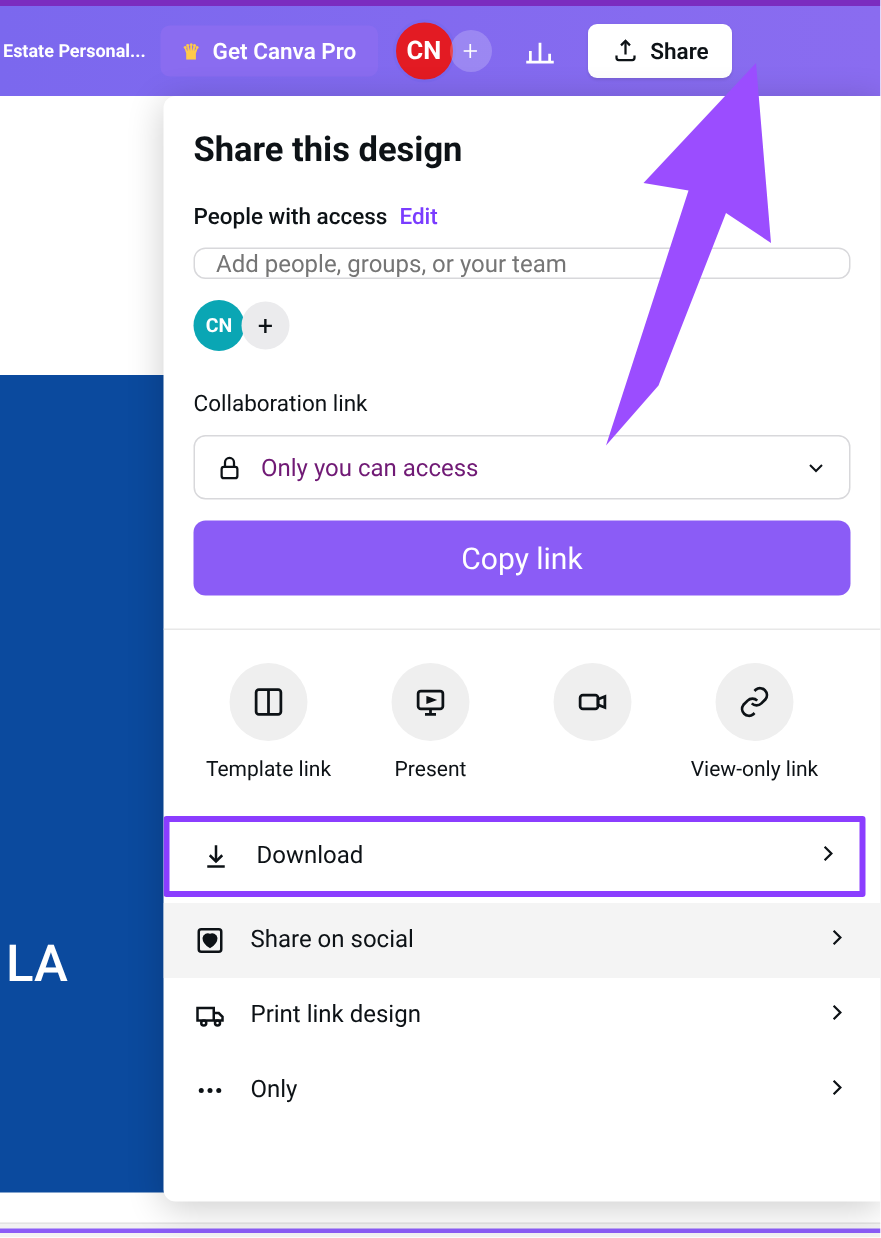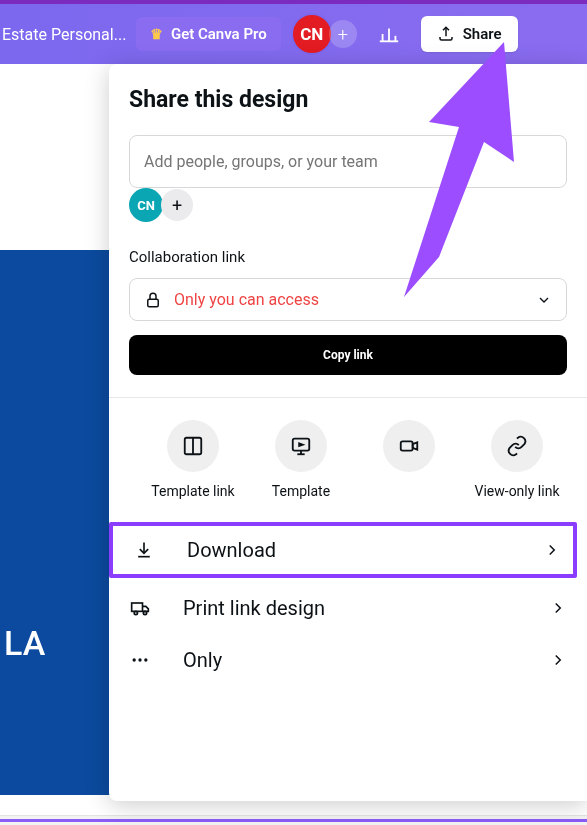--- a/index.html
+++ b/index.html
@@ -30,22 +30,22 @@
       right: 0;
       height: 60px;
       background: linear-gradient(to right, #7b68ee, #8a6cf0);
       display: flex;
       align-items: center;
       gap: 10px;
       padding: 0 8px 0 0;
     }
     .doc-tab {
       color: #fff;
-      font-size: 16px;
-      font-weight: 400;
+      font-size: 12px;
+      font-weight: 700;
       white-space: nowrap;
       overflow: hidden;
       text-overflow: ellipsis;
       max-width: 140px;
       padding-left: 2px;
     }
     .pro-pill {
       background: #8a6cf0;
       border-radius: 6px;
       padding: 8px 14px;
@@ -190,24 +190,24 @@
     }
     .edit-link {
       font-size: 15px;
       color: #7a3cff;
       font-weight: 500;
     }
     .people-input {
       width: 100%;
       border: 1px solid #d8d8db;
       border-radius: 8px;
-      padding: 16px 14px;
+      padding: 0 14px;
       font-size: 16px;
       color: #555;
-      margin-bottom: 0;
+      margin-bottom: 14px;
     }
     .avatar-row {
       display: flex;
       align-items: center;
       gap: 2px;
       margin-bottom: 26px;
     }
     .avatar-teal {
       width: 34px;
       height: 34px;
@@ -240,45 +240,45 @@
     }
     .access-select {
       width: 100%;
       border: 1px solid #d8d8db;
       border-radius: 8px;
       padding: 11px 14px;
       display: flex;
       align-items: center;
       gap: 12px;
       font-size: 16px;
-      color: #ef4444;
+      color: #701a75;
       margin-bottom: 14px;
     }
     .access-select .chev {
       margin-left: auto;
     }
     .copy-btn {
       width: 100%;
-      background: #000000;
+      background: #8b5cf6;
       color: #fff;
       border: none;
       border-radius: 8px;
       padding: 13px;
-      font-size: 12px;
-      font-weight: 700;
+      font-size: 20px;
+      font-weight: 400;
       margin-bottom: 22px;
     }
     .divider {
       height: 1px;
       background: #e8e8e8;
       margin: 0 -20px 22px -20px;
     }
     .action-grid {
       display: flex;
-      justify-content: flex-end;
+      justify-content: flex-start;
       gap: 8px;
       margin-bottom: 20px;
     }
     .action-item {
       display: flex;
       flex-direction: column;
       align-items: center;
       gap: 10px;
       width: 100px;
     }
@@ -295,24 +295,24 @@
       font-size: 14px;
       color: #0d1216;
       text-align: center;
       line-height: 1.4;
     }
     .menu-list {
       margin: 0 -20px;
     }
     .menu-item {
       display: flex;
-      align-items: center;
+      align-items: flex-start;
       padding: 14px 20px;
-      gap: 32px;
-      font-size: 20px;
+      gap: 16px;
+      font-size: 16px;
       color: #0d1216;
     }
     .menu-item .chev-r {
       margin-left: auto;
     }
     .menu-item.highlighted {
       border: 4px solid #8b3dff;
       border-radius: 2px;
       margin: 2px 10px 4px 0;
       padding: 12px 12px 12px 20px;
@@ -376,20 +376,24 @@
   </div>
   <div class="canvas-bottom">
     <div class="canvas-bar"></div>
   </div>
 </div>
 
 <div class="share-panel">
   <div class="panel-inner">
     <div class="panel-title">Share this design</div>
 
+    <div class="access-row">
+      <span class="access-label">People with access</span>
+      <span class="edit-link">Edit</span>
+    </div>
 
     <input class="people-input" placeholder="Add people, groups, or your team" style="">
 
     <div class="avatar-row">
       <div class="avatar-teal">CN</div>
       <div class="avatar-plus">+</div>
     </div>
 
     <div class="collab-label">Collaboration link</div>
 
@@ -420,21 +424,21 @@
       </div>
       <div class="action-item">
         <div class="action-circle">
           <svg width="22" height="22" viewBox="0 0 24 24" fill="none" stroke="#0d1216" stroke-width="2">
               <rect x="3" y="4" width="18" height="13" rx="2"></rect>
               <polygon points="10 9 14 10.5 10 12" fill="#0d1216"></polygon>
               <line x1="8" y1="21" x2="16" y2="21"></line>
               <line x1="12" y1="17" x2="12" y2="21"></line>
             </svg>
         </div>
-        <div class="action-label">Template</div>
+        <div class="action-label">Present</div>
       </div>
       <div class="action-item">
         <div class="action-circle">
           <svg width="22" height="22" viewBox="0 0 24 24" fill="none" stroke="#0d1216" stroke-width="2">
               <rect x="3" y="7" width="13" height="10" rx="2"></rect>
               <polygon points="16 10 21 8 21 16 16 14"></polygon>
             </svg>
         </div>
       </div>
       <div class="action-item">
@@ -455,20 +459,32 @@
               <path d="M12 3v12"></path>
               <polyline points="7 11 12 16 17 11"></polyline>
               <line x1="5" y1="20" x2="19" y2="20"></line>
             </svg>
         </span>
         <span>Download</span>
         <svg class="chev-r" width="18" height="18" viewBox="0 0 24 24" fill="none" stroke="#0d1216" stroke-width="2">
             <polyline points="9 18 15 12 9 6"></polyline>
           </svg>
       </div>
+      <div class="menu-item hover">
+        <span class="icon-box">
+          <svg width="20" height="20" viewBox="0 0 24 24" fill="none" stroke="#0d1216" stroke-width="2">
+              <rect x="3" y="3" width="18" height="18" rx="2"></rect>
+              <path d="M12 17s-5-3-5-7a3 3 0 0 1 5-2 3 3 0 0 1 5 2c0 4-5 7-5 7z" fill="#0d1216"></path>
+            </svg>
+        </span>
+        <span>Share on social</span>
+        <svg class="chev-r" width="18" height="18" viewBox="0 0 24 24" fill="none" stroke="#0d1216" stroke-width="2">
+            <polyline points="9 18 15 12 9 6"></polyline>
+          </svg>
+      </div>
       <div class="menu-item">
         <span class="icon-box">
           <svg width="22" height="20" viewBox="0 0 24 24" fill="none" stroke="#0d1216" stroke-width="2">
               <rect x="2" y="6" width="13" height="10"></rect>
               <path d="M15 10h4l3 3v3h-7"></path>
               <circle cx="7" cy="18" r="2"></circle>
               <circle cx="18" cy="18" r="2"></circle>
             </svg>
         </span>
         <span>Print link design</span>

